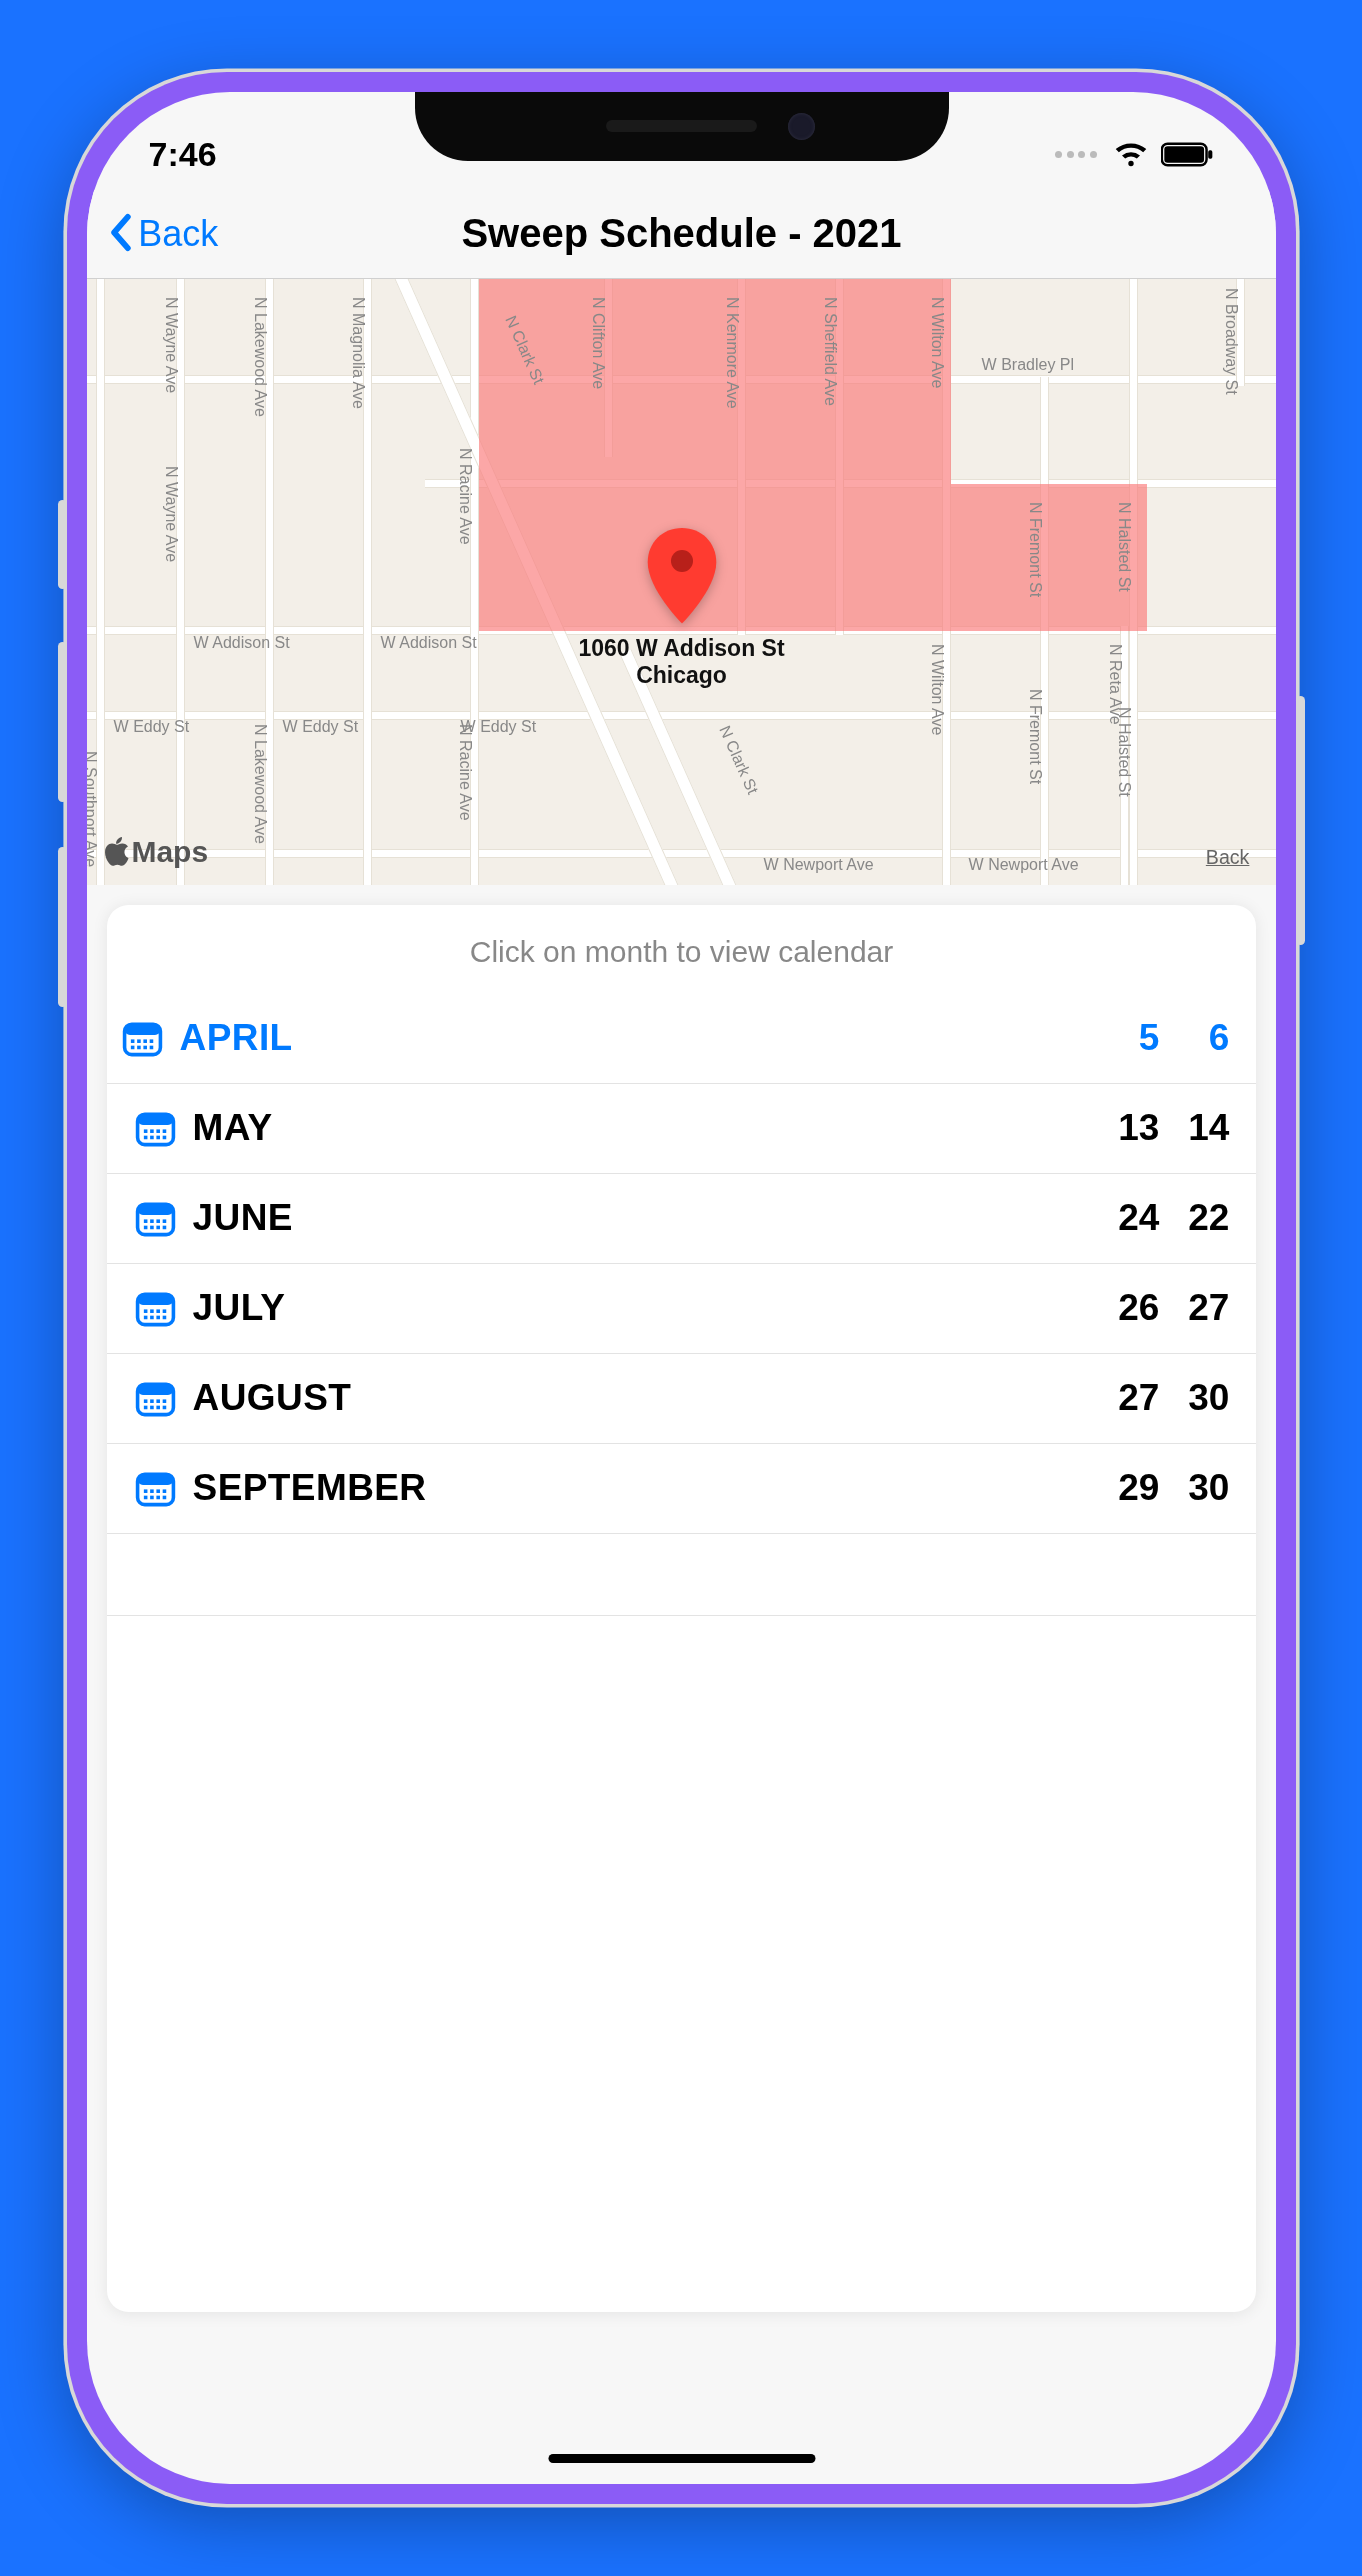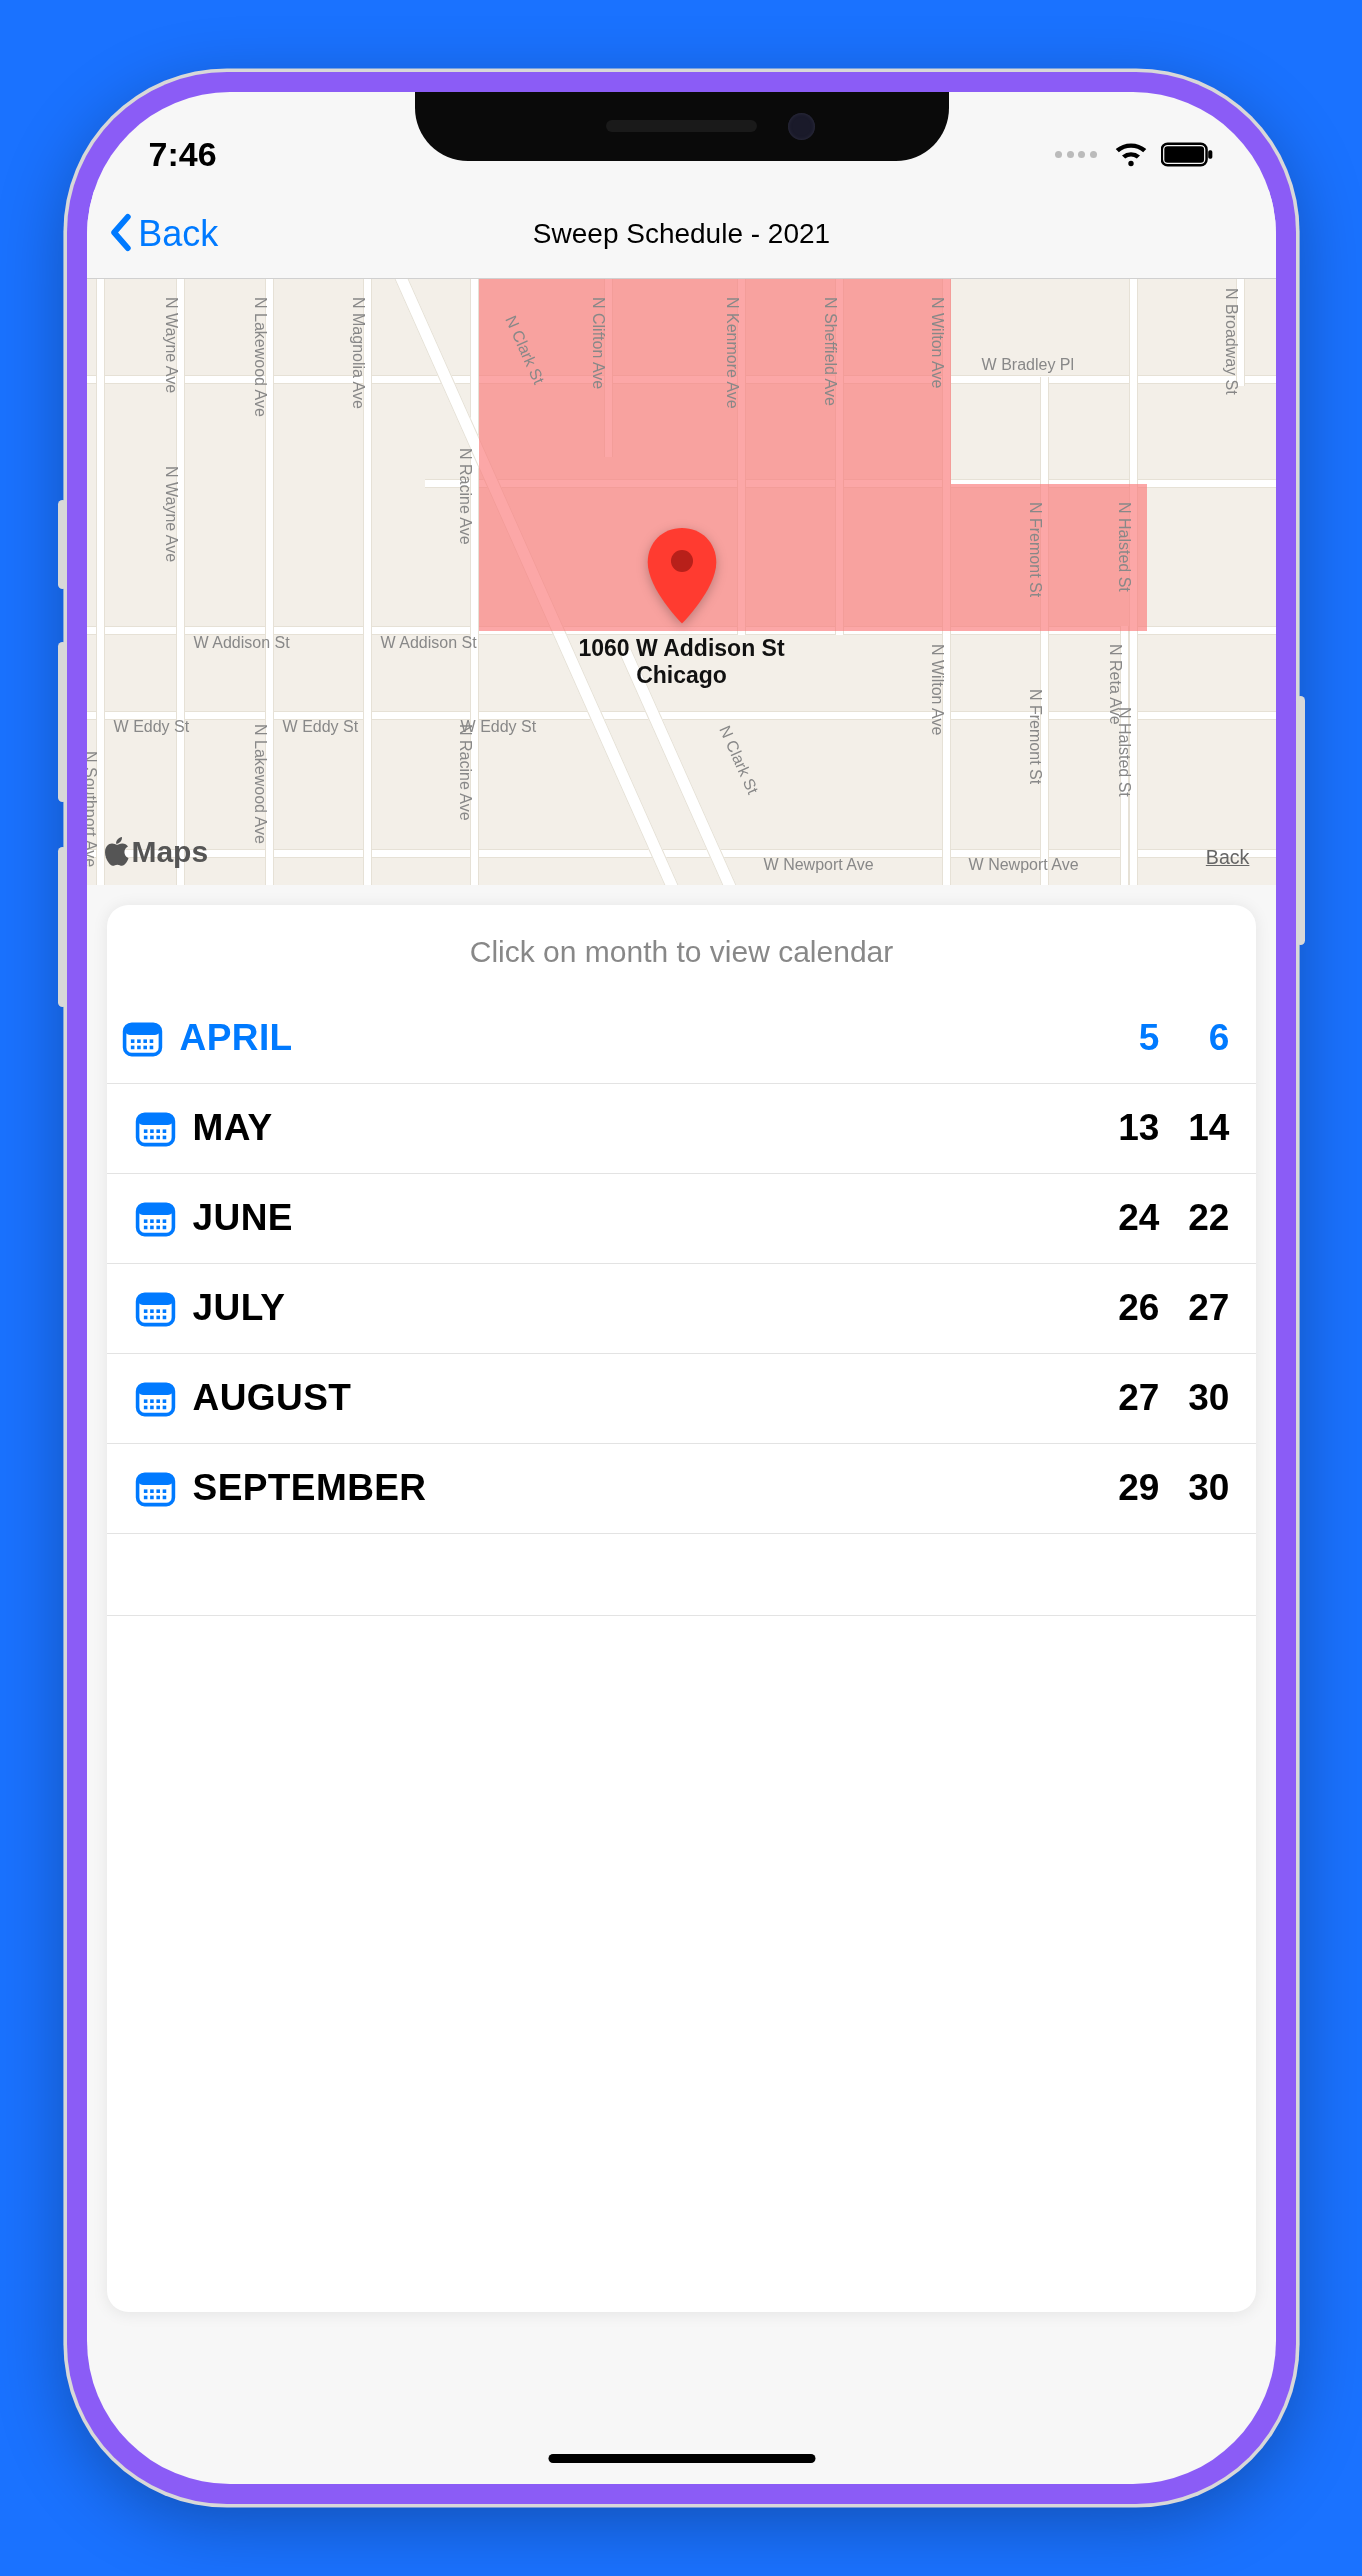--- a/index.html
+++ b/index.html
@@ -80,22 +80,22 @@
       border-bottom: 0.9px solid #d0d0d0;
       background: #f7f7f7;
       position: relative;
     }
     .back-btn { display: flex; align-items: flex-start; color: #007aff; font-size: 36px; cursor: pointer; }
     .back-chevron { width: 30px; height: 39px; margin-right: 3.6px; }
     .nav-title {
       position: absolute;
       left: 50%;
       transform: translateX(-50%);
-      font-size: 28px;
-      font-weight: 400;
+      font-size: 40px;
+      font-weight: 700;
       color: #000;
     }
 
     
     .map {
       height: 606px;
       background: #f3efe8;
       position: relative;
       overflow: hidden;
     }

